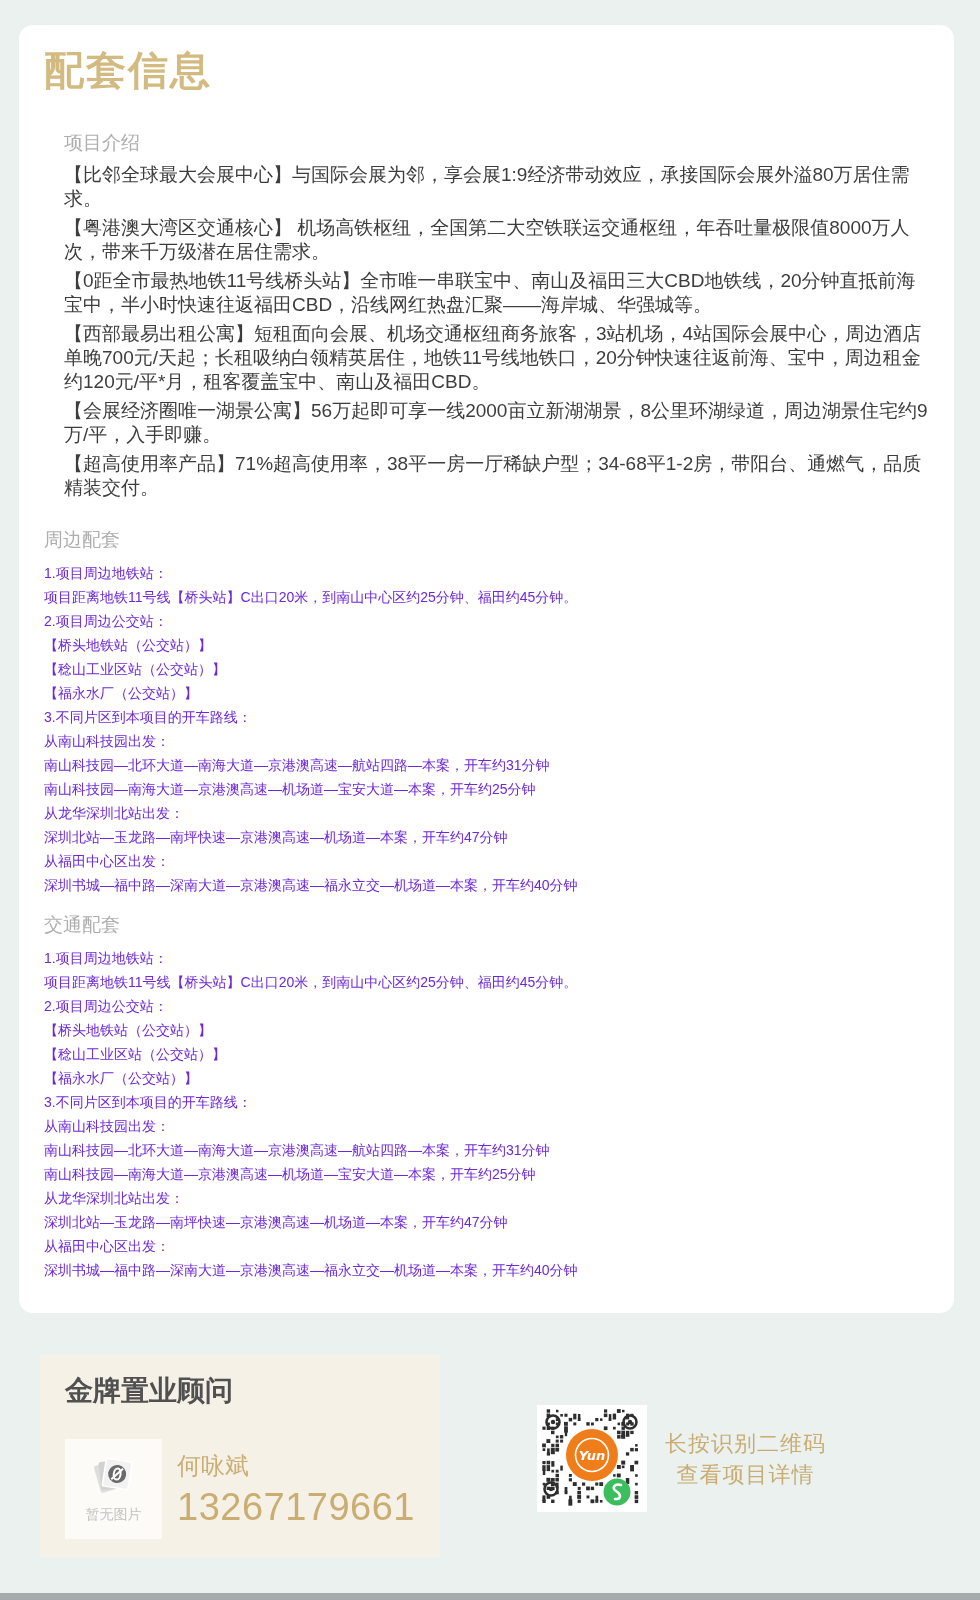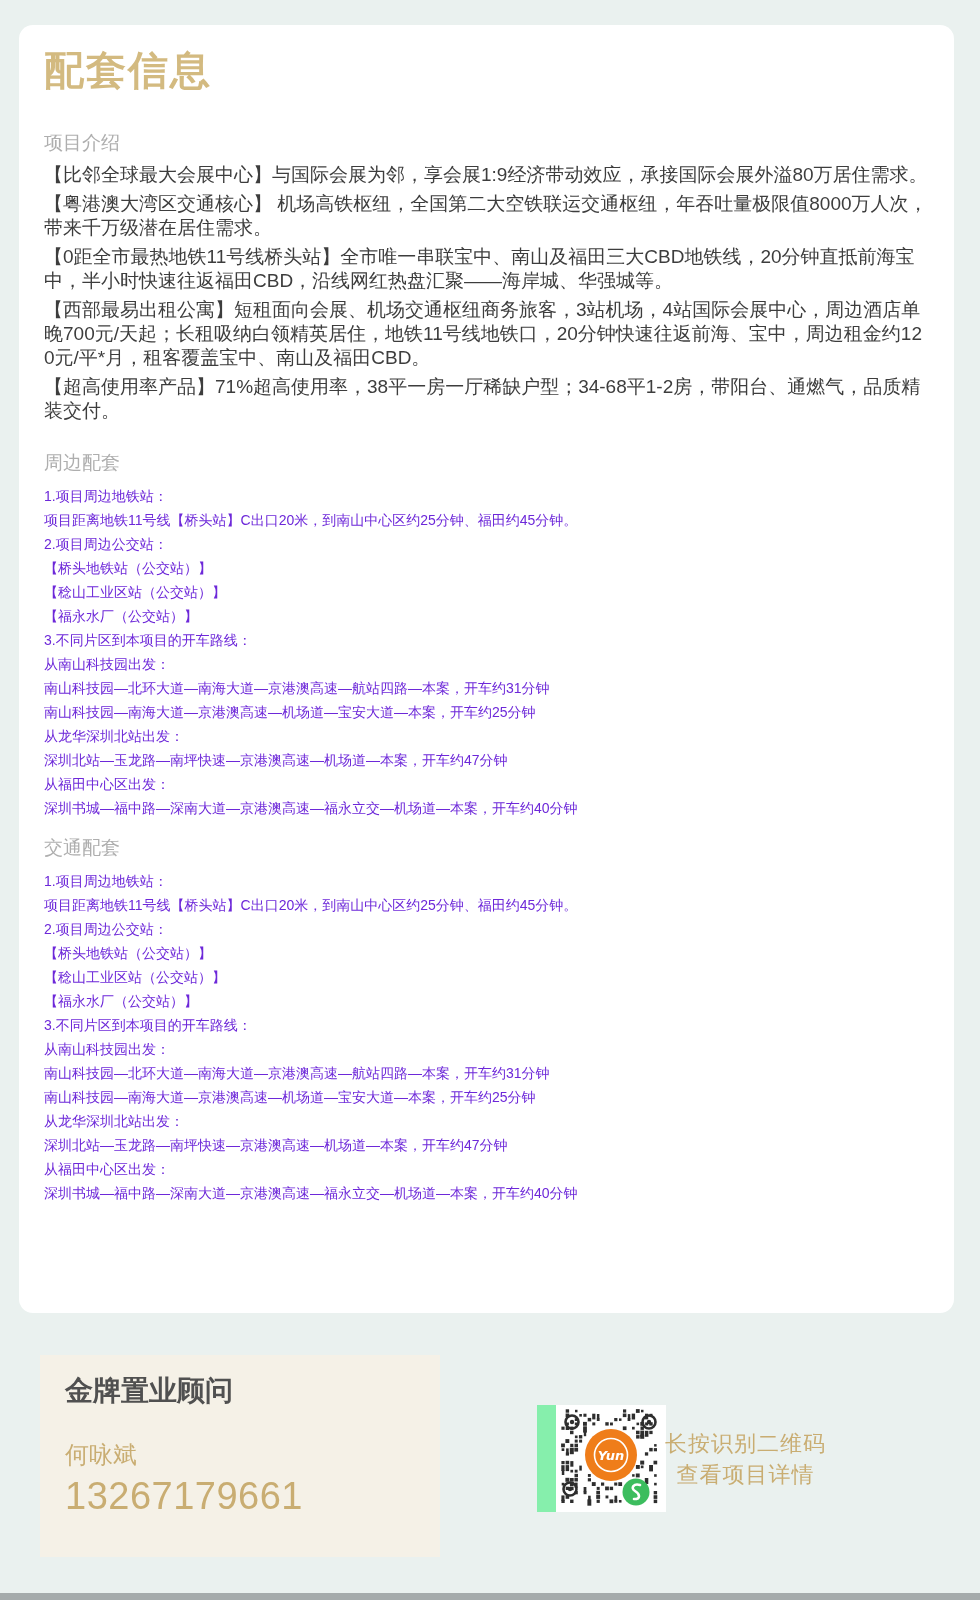--- a/index.html
+++ b/index.html
@@ -4,62 +4,63 @@
 <style>
   html,body{margin:0;padding:0;}
   body{font-family:"Liberation Sans","DejaVu Sans",sans-serif;}
   .page{position:relative;width:980px;height:1600px;background:#eaf1ef;overflow:hidden;}
 
   
   .main-card{position:absolute;left:19px;top:25px;width:935px;height:1288px;background:#ffffff;
              border-radius:14px;box-sizing:border-box;padding:20px 25px 16px 25px;overflow:hidden;}
   .title{margin:0;font-size:40px;line-height:50px;font-weight:600;color:#d3ba80;letter-spacing:2px;}
   .section{margin:0;}
-  .sec-intro{margin-top:36px;}
+  .sec-intro{margin-top:36px;margin-left:20px;}
   .sec-around{margin-top:28px;}
   .sec-traffic{margin-top:16px;}
   .sec-label{font-size:19px;line-height:24px;color:#aeaeae;}
   .paras{margin-top:8px;}
   .para{font-size:19px;line-height:24px;color:#3d3d3d;margin:0 0 5px 0;word-break:break-all;}
   .lines{margin-top:9px;}
   .line{font-size:14px;line-height:24px;color:#6d28d9;word-break:break-all;}
 
   
   .consultant-card{position:absolute;left:40px;top:1355px;width:400px;height:202px;background:#f5f1e7;
                    box-sizing:border-box;padding:22px 25px;}
   .consultant-heading{font-size:28px;line-height:28px;font-weight:600;color:#505050;}
   .consultant-row{display:flex;align-items:center;gap:15px;margin-top:34px;}
   .avatar{width:100px;height:100px;background:#fcfbf7;display:flex;flex-direction:column;
           align-items:center;justify-content:center;gap:5px;}
   .noimg-text{font-size:14px;color:#c3c3c3;}
   .consultant-name{font-size:24px;color:#c9ad72;margin-bottom:4px;}
   .consultant-phone{font-size:38px;color:#c9ad72;letter-spacing:.5px;}
 
   
-  .qr-wrap{position:absolute;left:537px;top:1405px;width:110px;height:107px;background:#86efac;cursor:pointer;padding-left:19px;}
+  .qr-wrap{position:absolute;left:537px;top:1405px;width:110px;height:107px;background:#7dd3fc;cursor:pointer;}
   .qr-caption{position:absolute;left:648px;top:1428px;width:195px;text-align:center;
               font-size:22px;line-height:31px;color:#c9ad72;letter-spacing:1px;}
 
   .bottom-bar{position:absolute;left:0;bottom:0;width:100%;height:7px;background:#a5abab;}
 </style>
 </head>
 <body>
 
 <div class="page">
 
   <div class="main-card">
     <h1 class="title">配套信息</h1>
 
     <div class="section sec-intro">
       <div class="sec-label">项目介绍</div>
       <div class="paras">
           <div class="para">【比邻全球最大会展中心】与国际会展为邻，享会展1:9经济带动效应，承接国际会展外溢80万居住需求。</div>
           <div class="para">【粤港澳大湾区交通核心】 机场高铁枢纽，全国第二大空铁联运交通枢纽，年吞吐量极限值8000万人次，带来千万级潜在居住需求。</div>
           <div class="para">【0距全市最热地铁11号线桥头站】全市唯一串联宝中、南山及福田三大CBD地铁线，20分钟直抵前海宝中，半小时快速往返福田CBD，沿线网红热盘汇聚——海岸城、华强城等。</div>
           <div class="para">【西部最易出租公寓】短租面向会展、机场交通枢纽商务旅客，3站机场，4站国际会展中心，周边酒店单晚700元/天起；长租吸纳白领精英居住，地铁11号线地铁口，20分钟快速往返前海、宝中，周边租金约120元/平*月，租客覆盖宝中、南山及福田CBD。</div>
+          <div class="para">【会展经济圈唯一湖景公寓】56万起即可享一线2000亩立新湖湖景，8公里环湖绿道，周边湖景住宅约9万/平，入手即赚。</div>
           <div class="para">【超高使用率产品】71%超高使用率，38平一房一厅稀缺户型；34-68平1-2房，带阳台、通燃气，品质精装交付。</div>
         </div>
     </div>
 
     <div class="section sec-around">
       <div class="sec-label">周边配套</div>
       <div class="lines">
           <div class="line">1.项目周边地铁站：</div>
           <div class="line">项目距离地铁11号线【桥头站】C出口20米，到南山中心区约25分钟、福田约45分钟。</div>
           <div class="line">2.项目周边公交站：</div>
@@ -94,20 +95,37 @@
           <div class="line">深圳北站—玉龙路—南坪快速—京港澳高速—机场道—本案，开车约47分钟</div>
           <div class="line">从福田中心区出发：</div>
           <div class="line">深圳书城—福中路—深南大道—京港澳高速—福永立交—机场道—本案，开车约40分钟</div>
         </div>
     </div>
   </div>
 
   <div class="consultant-card">
     <div class="consultant-heading">金牌置业顾问</div>
     <div class="consultant-row">
+      <div class="avatar">
+        <svg width="50" height="46" viewBox="0 0 50 46">
+          <g transform="rotate(-16 18 22)">
+            <rect x="8" y="8" width="26" height="28" rx="2" fill="#dedede"></rect>
+          </g>
+          <g transform="rotate(-6 22 22)">
+            <rect x="11" y="6" width="26" height="28" rx="2" fill="#d2d2d2"></rect>
+          </g>
+          <g transform="rotate(9 28 20)">
+            <rect x="15" y="5" width="26" height="28" rx="2" fill="#f2f2f2" stroke="#ffffff" stroke-width="1.5"></rect>
+            <circle cx="28" cy="19" r="9" fill="#6a6a6a"></circle>
+            <ellipse cx="28" cy="19" rx="3.4" ry="5.6" fill="none" stroke="#ffffff" stroke-width="2"></ellipse>
+            <line x1="23" y1="25" x2="33" y2="13" stroke="#ffffff" stroke-width="2"></line>
+          </g>
+        </svg>
+        <div class="noimg-text">暂无图片</div>
+      </div>
       <div class="consultant-info">
         <div class="consultant-name">何咏斌</div>
         <div class="consultant-phone">13267179661</div>
       </div>
     </div>
   </div>
 
   <div class="qr-wrap">
     <svg width="110" height="107" viewBox="0 0 110 107">
       <rect x="0" y="0" width="110" height="107" fill="#ffffff"></rect>

